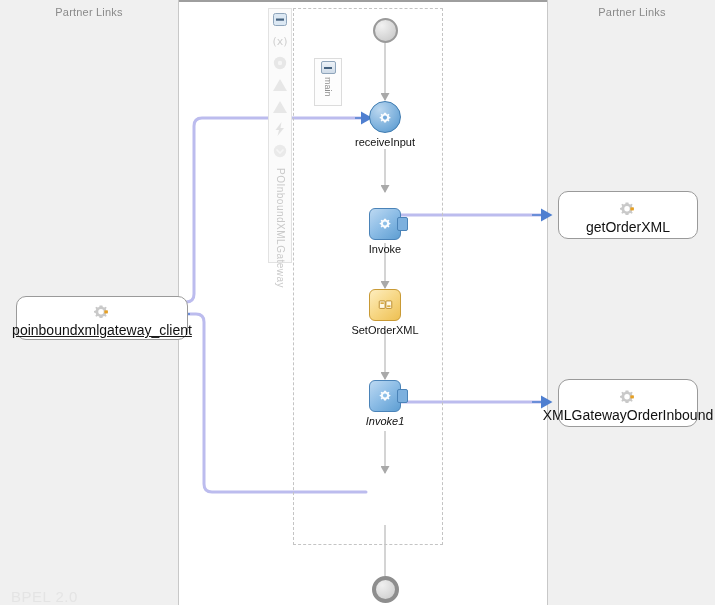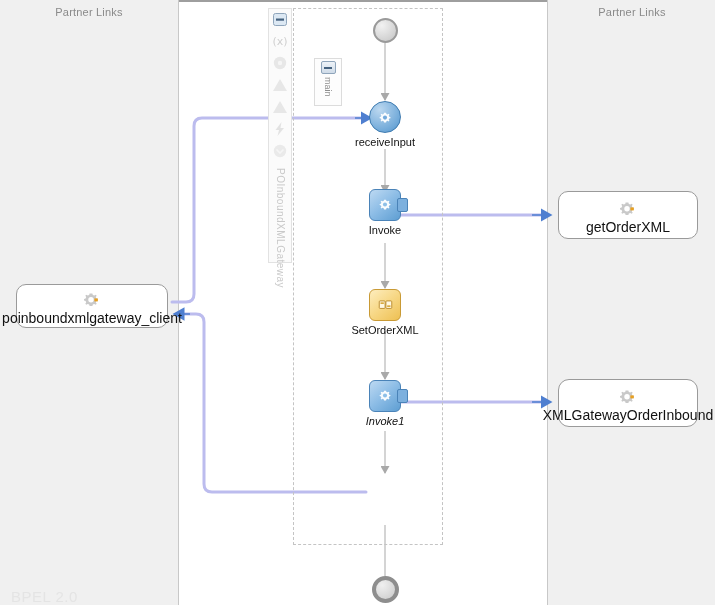--- a/index.html
+++ b/index.html
@@ -232,21 +232,21 @@
   <div class="node" style="left:349px;top:101px;width:72px;">
     <span class="shape-circle">
       <svg viewBox="0 0 18 18" width="16" height="16">
         <path d="M9,4.2 L10.2,4.2 L10.6,5.6 L11.9,6.1 L13.1,5.3 L14,6.2 L13.2,7.4 L13.7,8.7 L15.1,9.1 L15.1,10.3 L13.7,10.7 L13.2,12 L14,13.2 L13.1,14.1 L11.9,13.3 L10.6,13.8 L10.2,15.2 L9,15.2 L7.9,15.2 L7.5,13.8 L6.2,13.3 L5,14.1 L4.1,13.2 L4.9,12 L4.4,10.7 L3,10.3 L3,9.1 L4.4,8.7 L4.9,7.4 L4.1,6.2 L5,5.3 L6.2,6.1 L7.5,5.6 L7.9,4.2 Z" fill="#ffffff" opacity=".95"></path>
         <circle cx="9" cy="9.7" r="2.3" fill="#74aadb"></circle>
       </svg>
     </span>
     <span class="nlabel">receiveInput</span>
   </div>
 
-  <div class="node" style="left:349px;top:189px;width:72px;">
+  <div class="node" style="left:349px;top:208px;width:72px;">
     <span class="shape-square">
       <span class="tab right"></span>
       <svg viewBox="0 0 18 18" width="16" height="16">
         <path d="M9,3 L10.2,3 L10.6,4.4 L11.9,4.9 L13.1,4.1 L14,5 L13.2,6.2 L13.7,7.5 L15.1,7.9 L15.1,9.1 L13.7,9.5 L13.2,10.8 L14,12 L13.1,12.9 L11.9,12.1 L10.6,12.6 L10.2,14 L9,14 L7.9,14 L7.5,12.6 L6.2,12.1 L5,12.9 L4.1,12 L4.9,10.8 L4.4,9.5 L3,9.1 L3,7.9 L4.4,7.5 L4.9,6.2 L4.1,5 L5,4.1 L6.2,4.9 L7.5,4.4 L7.9,3 Z" fill="#ffffff" opacity=".95"></path>
         <circle cx="9" cy="8.5" r="2.3" fill="#8ec0e8"></circle>
       </svg>
     </span>
     <span class="nlabel">Invoke</span>
   </div>
 
@@ -269,21 +269,21 @@
         <path d="M9,3 L10.2,3 L10.6,4.4 L11.9,4.9 L13.1,4.1 L14,5 L13.2,6.2 L13.7,7.5 L15.1,7.9 L15.1,9.1 L13.7,9.5 L13.2,10.8 L14,12 L13.1,12.9 L11.9,12.1 L10.6,12.6 L10.2,14 L9,14 L7.9,14 L7.5,12.6 L6.2,12.1 L5,12.9 L4.1,12 L4.9,10.8 L4.4,9.5 L3,9.1 L3,7.9 L4.4,7.5 L4.9,6.2 L4.1,5 L5,4.1 L6.2,4.9 L7.5,4.4 L7.9,3 Z" fill="#ffffff" opacity=".95"></path>
         <circle cx="9" cy="8.5" r="2.3" fill="#8ec0e8"></circle>
       </svg>
     </span>
     <span class="nlabel">Invoke1</span>
   </div>
 
 
   <div class="marker" id="end-marker" style="left:372px;top:576px;"></div>
 
-  <div class="plink" style="left:16px;top:284px;width:152px;height:44px;">
+  <div class="plink" style="left:16px;top:296px;width:172px;height:44px;text-decoration:underline;">
     <span class="gear-wrap">
       <svg viewBox="0 0 22 20" width="22" height="20">
         <path d="M10,2.4 L11.4,2.4 L11.8,4 L13.3,4.6 L14.7,3.7 L15.7,4.7 L14.8,6.1 L15.4,7.6 L17,8 L17,9.5 L15.4,9.9 L14.8,11.4 L15.7,12.8 L14.7,13.8 L13.3,12.9 L11.8,13.5 L11.4,15.1 L10,15.1 L8.6,15.1 L8.2,13.5 L6.7,12.9 L5.3,13.8 L4.3,12.8 L5.2,11.4 L4.6,9.9 L3,9.5 L3,8 L4.6,7.6 L5.2,6.1 L4.3,4.7 L5.3,3.7 L6.7,4.6 L8.2,4 L8.6,2.4 Z" fill="#c9c9c9"></path>
         <circle cx="10" cy="8.75" r="2.7" fill="#ffffff"></circle>
         <rect x="13.4" y="7.4" width="3.4" height="3" fill="#e8a020"></rect>
       </svg>
     </span>
     <span class="plabel">poinboundxmlgateway_client</span>
   </div>
 

